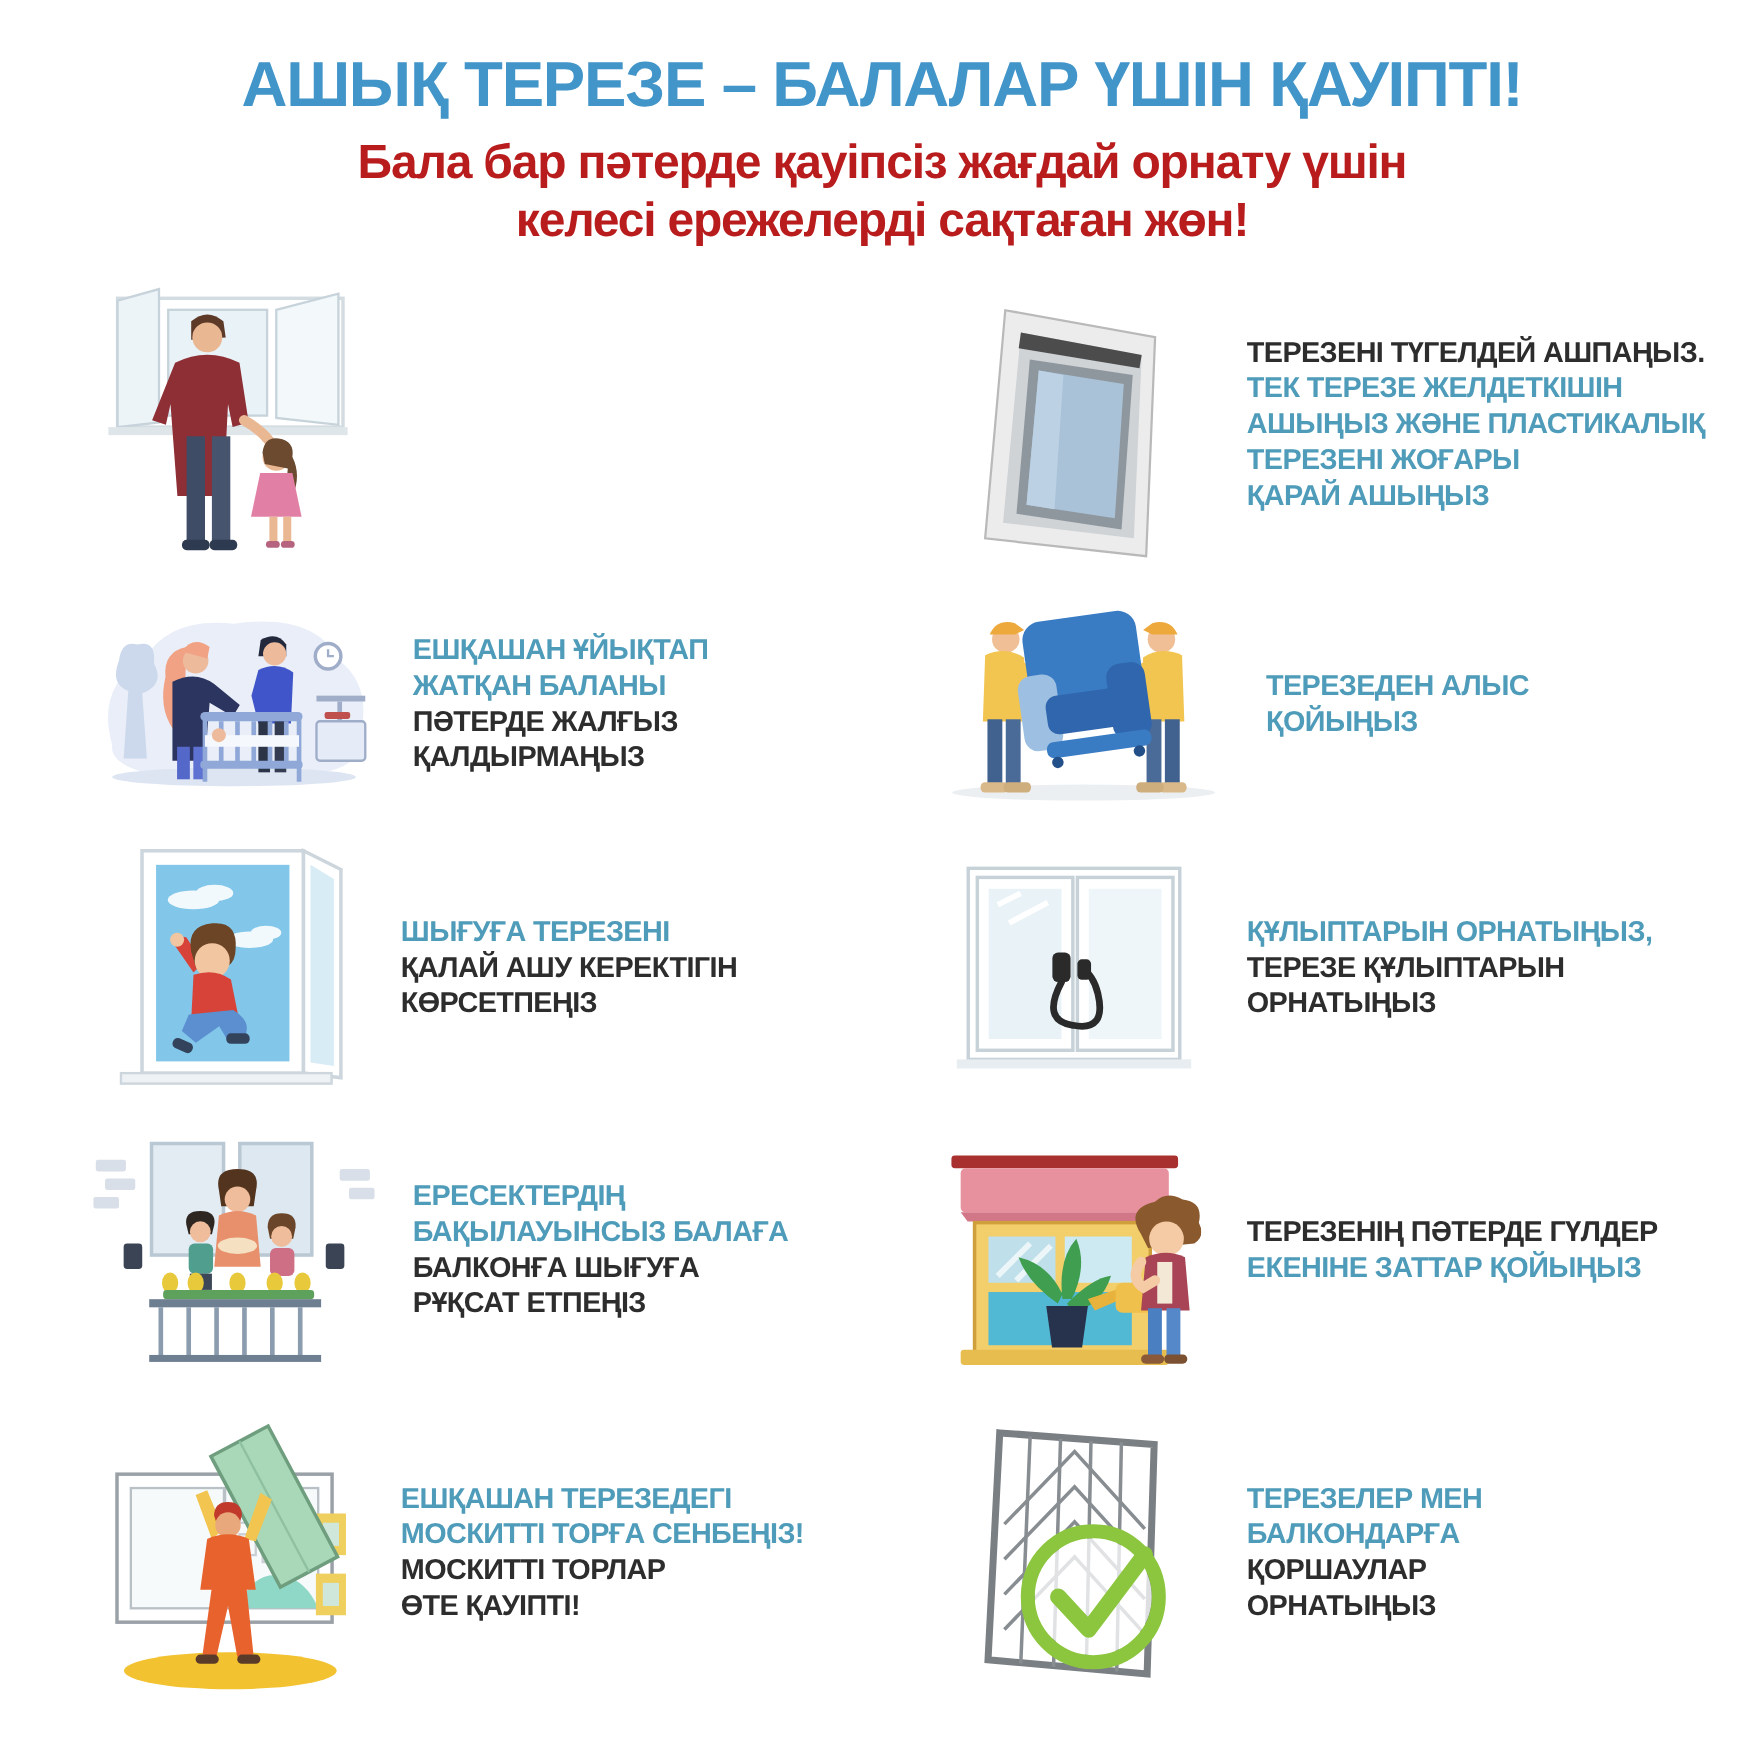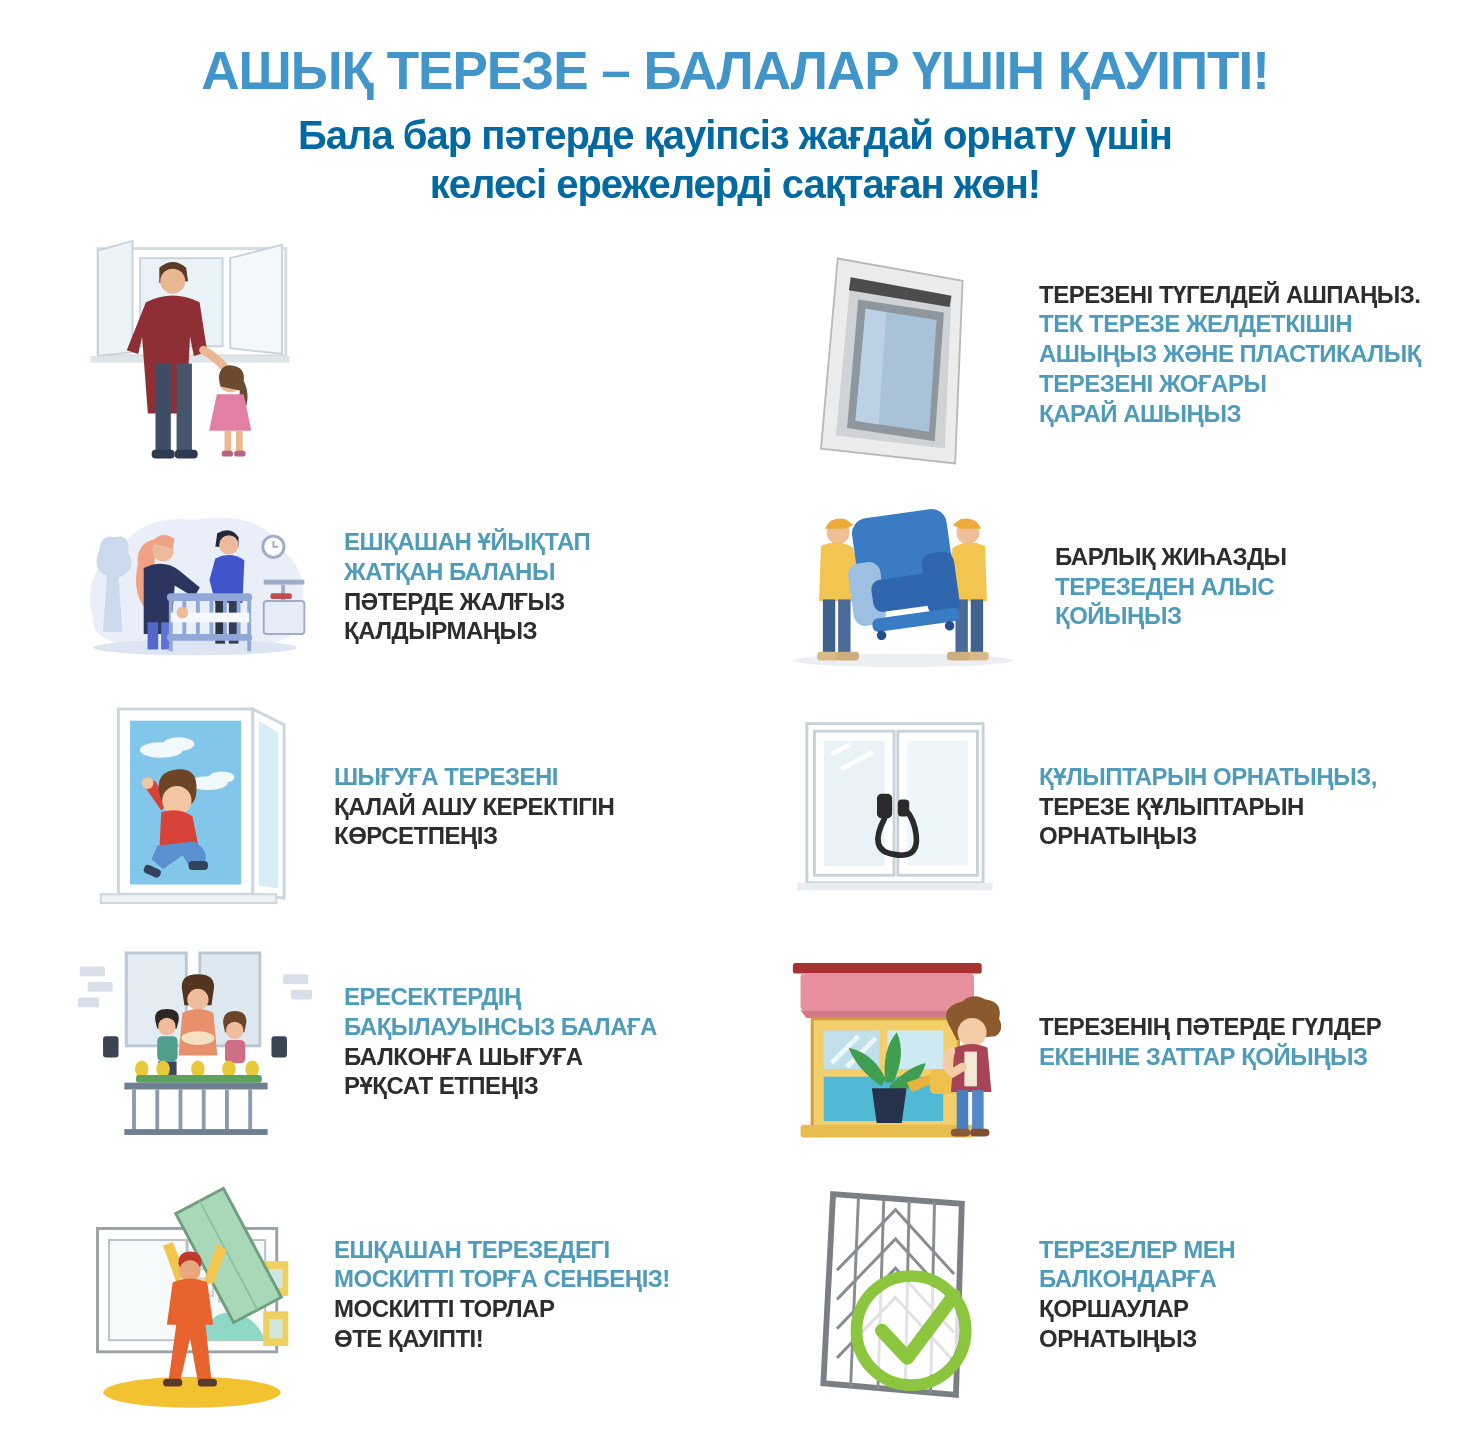--- a/index.html
+++ b/index.html
@@ -9,21 +9,21 @@
     -webkit-font-smoothing:antialiased;
   }
   .poster{width:1470px;height:1452px;background:#ffffff;}
   .header{text-align:center;padding-top:40px;}
   .title{
     margin:0;font-size:53px;font-weight:700;letter-spacing:-1px;
     color:#4295c9;font-stretch:condensed;white-space:pre-line;
   }
   .subtitle{
     margin:10px auto 0;font-size:40px;font-weight:700;letter-spacing:-1px;
-    color:#0369a1;line-height:1.22;white-space:pre-line;font-stretch:condensed;
+    color:#b91c1c;line-height:1.22;white-space:pre-line;font-stretch:condensed;
   }
   .rules{
     display:grid;
     grid-template-columns:1fr 1fr;
     grid-template-rows:255px 210px 230px 240px 265px;
     width:1410px;margin:18px auto 0;
   }
   .cell{display:flex;align-items:center;gap:28px;padding-left:44px;box-sizing:border-box;}
   .illo{flex:0 0 232px;display:flex;justify-content:center;align-items:center;}
   .rule-text{margin:0;font-size:24px;font-weight:700;line-height:1.24;letter-spacing:-0.5px;font-stretch:condensed;}
@@ -162,21 +162,20 @@
             <rect x="74" y="64" width="34" height="66" rx="12" fill="#9dc0e2"></rect>
             <rect x="152" y="64" width="34" height="66" rx="12" fill="#2f66ad"></rect>
             <rect x="96" y="84" width="80" height="34" rx="10" fill="#2f66ad"></rect>
             <rect x="92" y="124" width="92" height="14" rx="6" fill="#3a7cc4"></rect>
             <circle cx="100" cy="142" r="5" fill="#24508a"></circle>
             <circle cx="172" cy="142" r="5" fill="#24508a"></circle>
           </g>
         </svg>
       </div>
       <p class="rule-text">
-        <span class="seg" data-colorclass="dark">БАРЛЫҚ ЖИҺАЗДЫ</span>
         <span class="seg" data-colorclass="blue">ТЕРЕЗЕДЕН АЛЫС
 ҚОЙЫҢЫЗ</span>
       </p>
     </div>
 
     <div class="cell">
       <div class="illo">
         <svg viewBox="0 0 200 220" width="195" height="215">
           <rect x="26" y="10" width="138" height="190" fill="#ffffff" stroke="#ccd6dc" stroke-width="3"></rect>
           <rect x="38" y="22" width="114" height="168" fill="#82c7ea"></rect>

